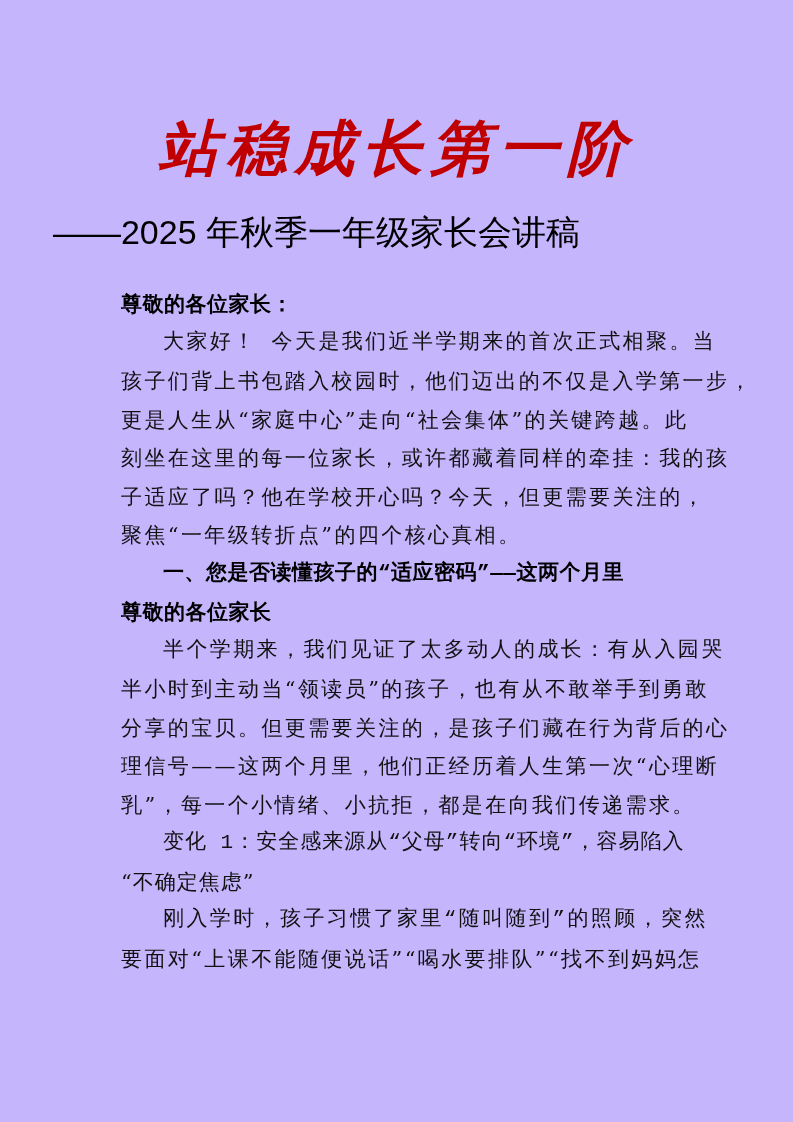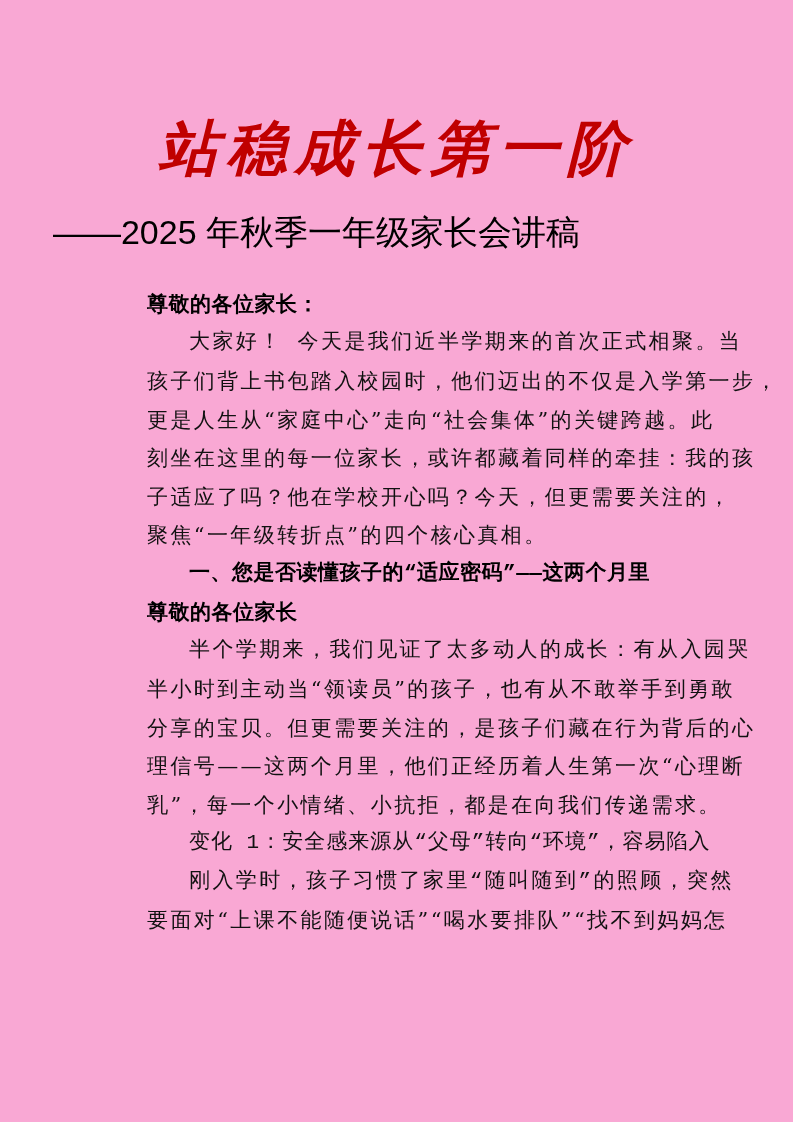--- a/index.html
+++ b/index.html
@@ -13,21 +13,21 @@
       position: relative;
       overflow: hidden;
       font-family: "DejaVu Serif", "Liberation Serif", serif;
       color: #000;
     }
     .page {
       position: absolute;
       left: 0; top: 0;
       width: 793px;
       height: 1122px;
-      background: #f9a8d4;
+      background: #c4b5fd;
     }
     .main-title {
       position: absolute;
       left: 0;
       top: 108px;
       width: 793px;
       text-align: center;
       font-family: "DejaVu Serif", "Liberation Serif", serif;
       font-weight: bold;
       font-size: 60px;
@@ -45,21 +45,20 @@
       font-family: "Liberation Sans", "DejaVu Sans", sans-serif;
       font-size: 34px;
       line-height: 50px;
       color: #000;
     }
     .body-text {
       position: absolute;
       left: 121px;
       top: 285px;
       width: 556px;
-      margin-left: 26px;
     }
     .line {
       font-size: 21px;
       line-height: 38.5px;
       height: 38.5px;
       white-space: nowrap;
       letter-spacing: 2.4px;
       font-family: "DejaVu Serif", "Liberation Serif", serif;
       color: #111;
     }
@@ -92,16 +91,17 @@
     <div class="line">子适应了吗？他在学校开心吗？今天，但更需要关注的，</div>
     <div class="line">聚焦“一年级转折点”的四个核心真相。</div>
     <div class="line bold indent">一、您是否读懂孩子的“适应密码”——这两个月里</div>
     <div class="line bold">尊敬的各位家长</div>
     <div class="line indent">半个学期来，我们见证了太多动人的成长：有从入园哭</div>
     <div class="line">半小时到主动当“领读员”的孩子，也有从不敢举手到勇敢</div>
     <div class="line">分享的宝贝。但更需要关注的，是孩子们藏在行为背后的心</div>
     <div class="line">理信号——这两个月里，他们正经历着人生第一次“心理断</div>
     <div class="line">乳”，每一个小情绪、小抗拒，都是在向我们传递需求。</div>
     <div class="line indent tight">变化 1：安全感来源从“父母”转向“环境”，容易陷入</div>
+    <div class="line tight">“不确定焦虑”</div>
     <div class="line indent">刚入学时，孩子习惯了家里“随叫随到”的照顾，突然</div>
     <div class="line">要面对“上课不能随便说话”“喝水要排队”“找不到妈妈怎</div>
   </div>
 </div>
 
 </body></html>

